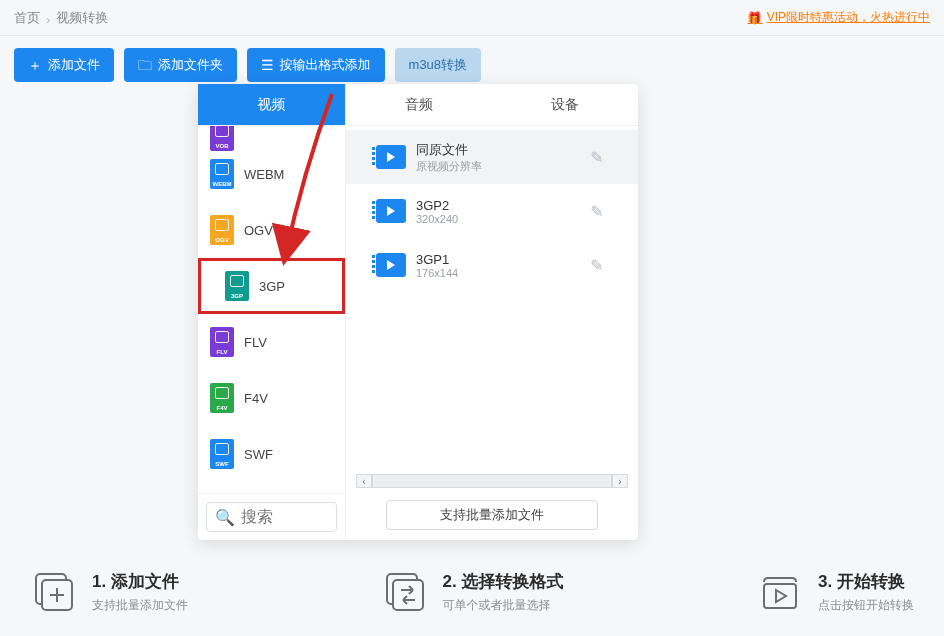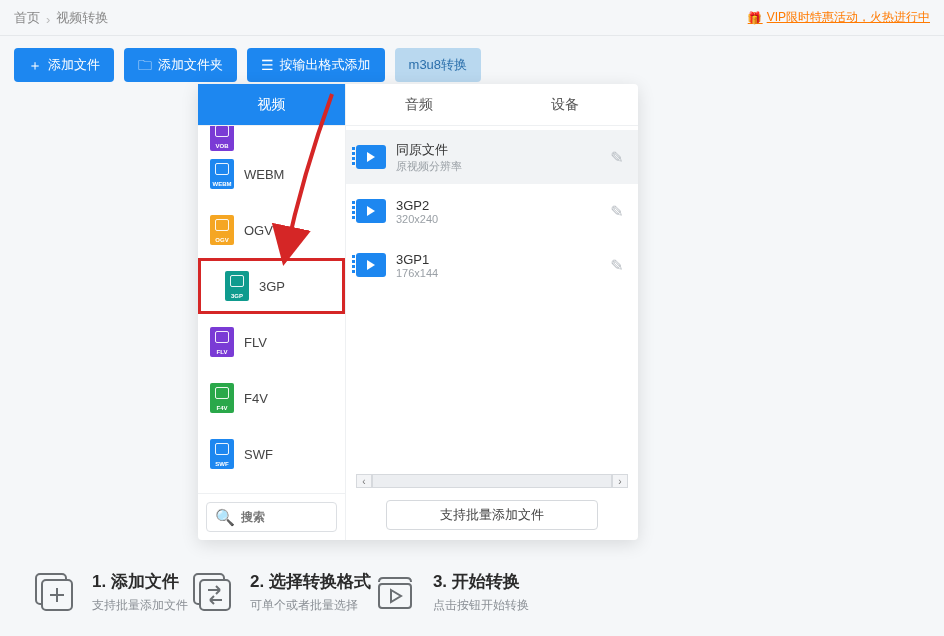--- a/index.html
+++ b/index.html
@@ -10,48 +10,48 @@
   .breadcrumb .chev { color: #bbb; }
   .vip-link { color: #ff7a00; font-size: 12px; text-decoration: underline; display: flex; align-items: center; gap: 4px; }
   .vip-link .gift { color: #ff7a00; }
   
   .toolbar { display: flex; gap: 10px; padding: 12px 14px; }
   .btn { border: none; border-radius: 4px; color: #fff; font-size: 13px; padding: 0 14px; height: 34px; display: flex; align-items: center; gap: 6px; cursor: pointer; }
   .btn-blue { background: #1d87f0; }
   .btn-light { background: #b9d8ef; color: #2b6fab; }
   .btn .ico { font-size: 14px; line-height: 1; }
   
-  .steps { position: absolute; bottom: 20px; left: 0; right: 0; display: flex; padding: 0 30px; }
+  .steps { position: absolute; bottom: 20px; left: 0; right: 0; display: flex; justify-content: space-between; padding: 0 30px; }
   .step { display: flex; align-items: center; gap: 14px; }
   .step-ico { width: 48px; height: 48px; color: #6b6f73; display: flex; align-items: center; justify-content: center; }
   .step-txt h3 { font-size: 17px; font-weight: 600; color: #2b2b2b; margin-bottom: 4px; }
   .step-txt p { font-size: 12px; color: #8a8f95; }
   
   .popup { position: absolute; top: 84px; left: 198px; width: 440px; height: 456px; background: #fff; border-radius: 4px; box-shadow: 0 4px 18px rgba(0,0,0,.12); display: flex; flex-direction: column; }
   .popup-body { flex: 1; display: flex; overflow: hidden; }
   
   .fmt-col { width: 148px; border-right: 1px solid #eef0f2; display: flex; flex-direction: column; }
   .cat-tab { height: 42px; display: flex; align-items: center; justify-content: center; font-size: 14px; border-bottom: 1px solid #eef0f2; }
   .cat-tab.active { background: #1d87f0; color: #fff; }
   .fmt-list { flex: 1; overflow: hidden; padding-top: 0; }
   .fmt-item { height: 56px; display: flex; align-items: center; gap: 10px; padding: 0 12px; cursor: pointer; }
   .fmt-item.highlight { outline: 3px solid #d52626; outline-offset: -3px; padding-left: 27px; }
   .file-ico { width: 24px; height: 30px; border-radius: 2px; position: relative; color: #fff; display: flex; flex-direction: column; align-items: center; justify-content: flex-end; font-size: 6px; font-weight: bold; }
   .file-ico::before { content:""; position:absolute; top:4px; left:5px; right:5px; height:10px; border:1.5px solid currentColor; border-radius:2px; opacity:.9; }
   .file-ico .ext { background: rgba(0,0,0,.0); padding-bottom:2px; }
   .fmt-label { font-size: 13px; color: #444; }
   .search-wrap { padding: 8px; border-top: 1px solid #eef0f2; }
   .search-box { display: flex; align-items: center; gap: 6px; border: 1px solid #dcdfe3; border-radius: 4px; height: 30px; padding: 0 8px; color: #999; }
-  .search-box input { border: none; outline: none; flex: 1; font-size: 12px; color: #1d4ed8; background: transparent; font-weight: bold; }
+  .search-box input { border: none; outline: none; flex: 1; font-size: 16px; color: #1d4ed8; background: transparent; }
   
   .preset-col { flex: 1; display: flex; flex-direction: column; }
   .preset-tabs { height: 42px; display: flex; border-bottom: 1px solid #eef0f2; }
   .preset-tab { flex: 1; display: flex; align-items: center; justify-content: center; font-size: 14px; color: #555; cursor: pointer; }
   .preset-scroll { flex: 1; overflow: hidden; position: relative; padding: 4px 0; }
-  .preset-item { height: 54px; display: flex; align-items: center; gap: 10px; padding: 0 10px; cursor: pointer; }
+  .preset-item { height: 54px; display: flex; align-items: center; gap: 10px; padding: 0 30px; cursor: pointer; }
   .preset-item.sel { background: #f1f3f5; }
   .preset-item .thumb { width: 30px; height: 24px; background: #1d87f0; border-radius: 3px; position: relative; }
   .preset-item .thumb::after { content:""; position:absolute; left:11px; top:7px; border-left:8px solid #fff; border-top:5px solid transparent; border-bottom:5px solid transparent; }
   .preset-item .thumb::before { content:""; position:absolute; left:-4px; top:2px; bottom:2px; width:3px; background:repeating-linear-gradient(#1d87f0 0 3px, rgba(255,255,255,.6) 3px 5px); }
   .preset-txt .t { font-size: 13px; color: #333; }
   .preset-txt .s { font-size: 11px; color: #9aa0a6; }
   .preset-item .edit { margin-left:auto; width:22px; height:22px; border-radius:4px; display:flex; align-items:center; justify-content:center; color:#b6bbc1; }
   .hscroll { height: 18px; margin: 0 10px 6px; display:flex; align-items:center; }
   .hscroll .track { flex:1; height:14px; background:#eceef1; border:1px solid #d6d9dd; position:relative; }
   .hscroll .arrow { width:16px; height:14px; border:1px solid #d6d9dd; background:#f3f4f6; display:flex; align-items:center; justify-content:center; font-size:10px; color:#777; }

